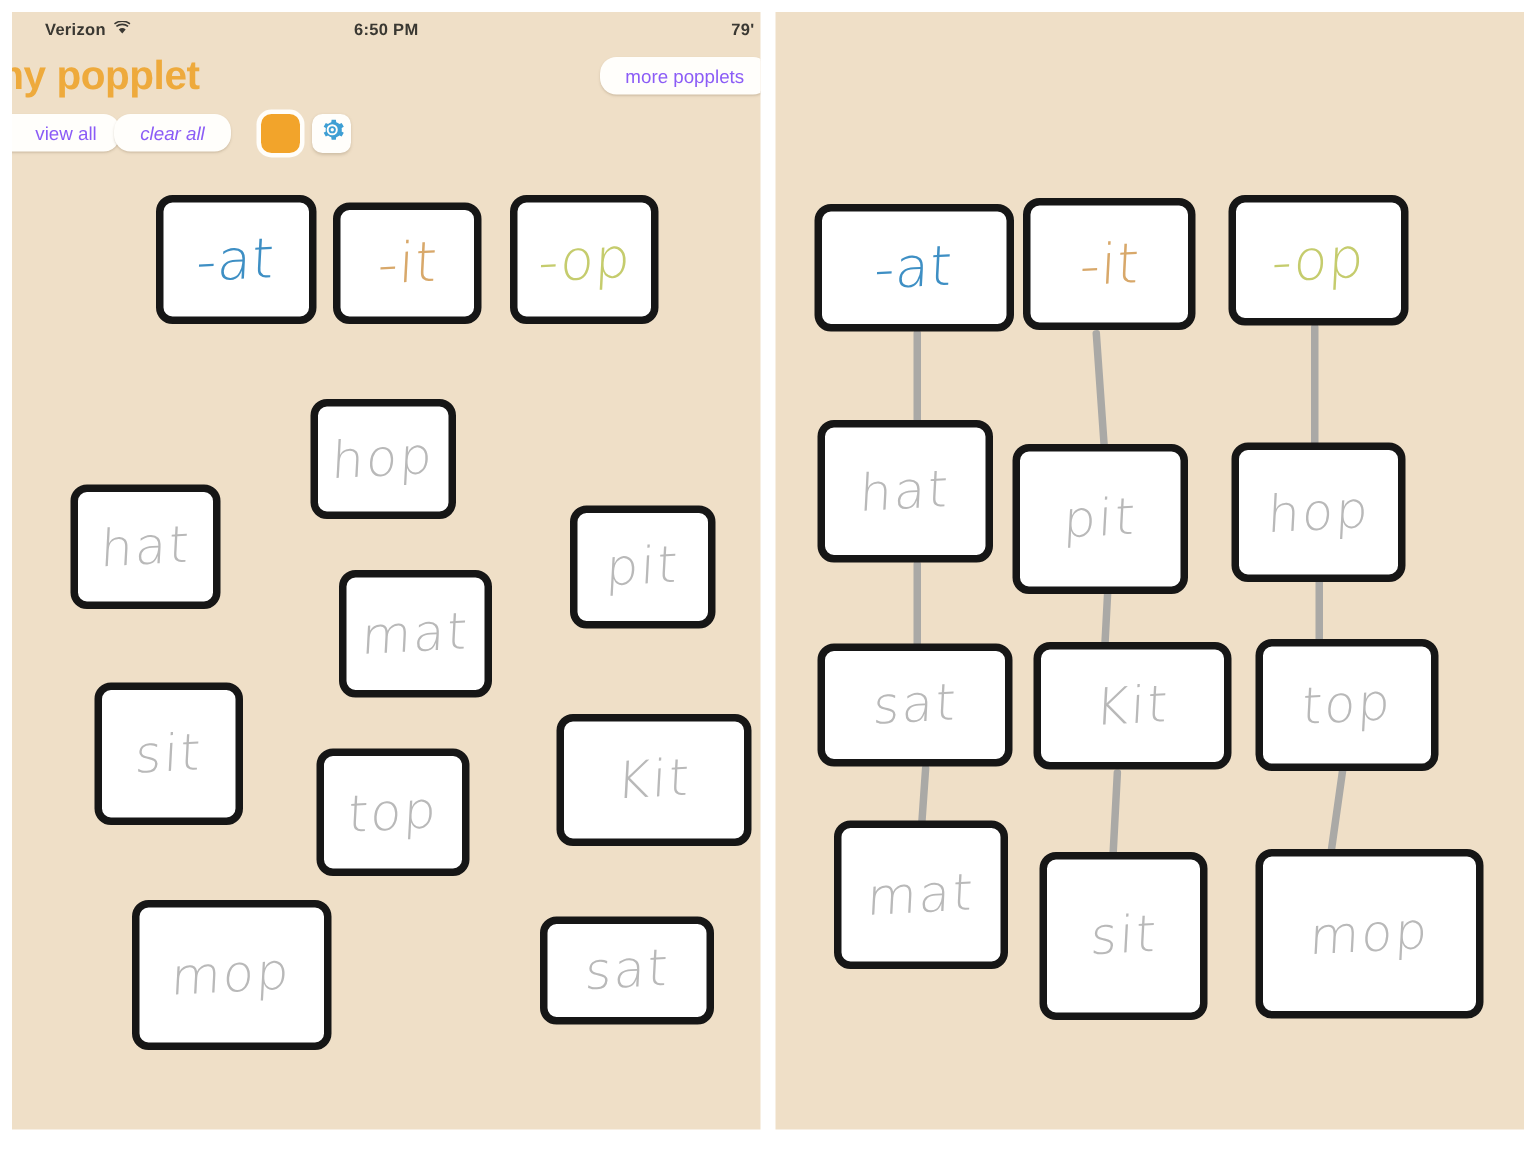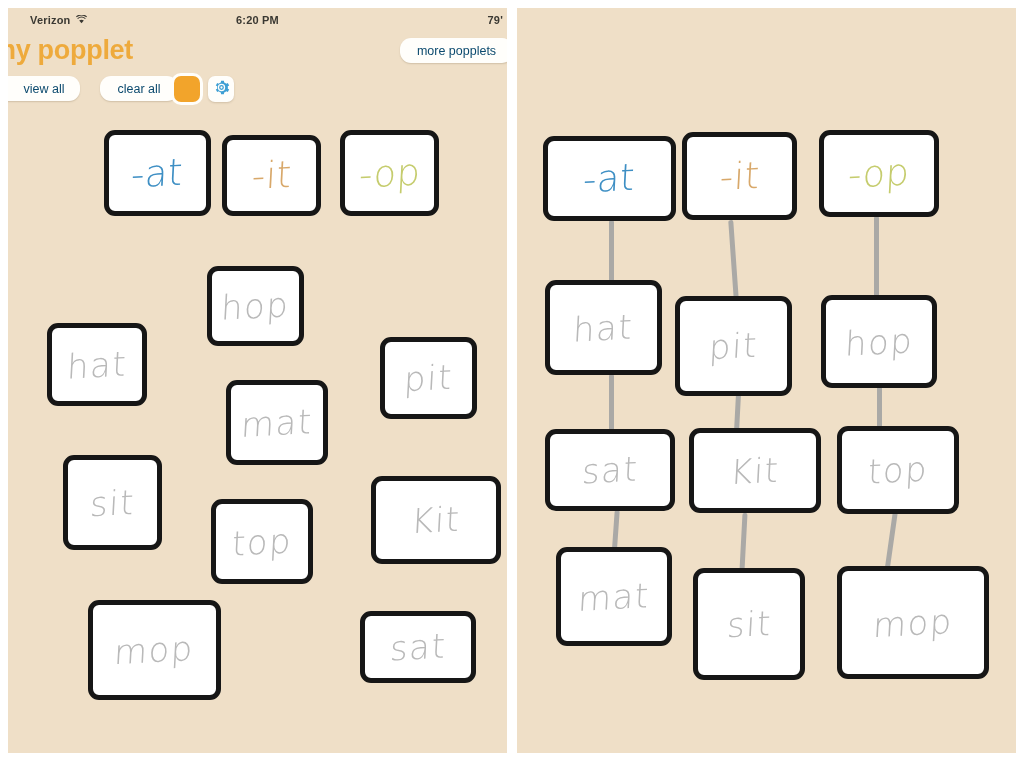--- a/index.html
+++ b/index.html
@@ -70,21 +70,21 @@
     font-size: 27px;
     font-weight: bold;
     color: #eeaa3c;
     letter-spacing: -.3px;
     white-space: nowrap;
   }
 
   .pill {
     background: #fffefb;
     border-radius: 11px;
-    color: #0c4a6e;
+    color: #8b5cf6;
     font-size: 12.5px;
     display: flex;
     align-items: center;
     justify-content: center;
     box-shadow: 0 1px 1.5px rgba(120,100,70,.25);
     white-space: nowrap;
     box-sizing: border-box;
   }
 
   .btn-more-popplets {
@@ -98,23 +98,24 @@
     position: absolute;
     top: 68px;
     left: -22px;
     width: 94px;
     height: 25px;
     padding-left: 22px;
   }
   .btn-clear-all {
     position: absolute;
     top: 68px;
-    left: 92px;
+    left: 68px;
     width: 78px;
     height: 25px;
+    font-style: italic;
   }
 
   .color-swatch {
     position: absolute;
     top: 68px;
     left: 166px;
     width: 26px;
     height: 26px;
     border-radius: 7px;
     background: #f2a42b;
@@ -179,21 +180,21 @@
       <div class="status-carrier">
         <span>Verizon</span>
         <span class="wifi-icon">
           <svg width="11" height="9" viewBox="0 0 11 9">
             <path d="M5.5 8.3L3.2 5.6a3.6 3.6 0 0 1 4.6 0z" fill="#3a3832"></path>
             <path d="M1.6 3.6a6.2 6.2 0 0 1 7.8 0" stroke="#3a3832" stroke-width="1.1" fill="none"></path>
             <path d="M0.3 1.9a8.5 8.5 0 0 1 10.4 0" stroke="#3a3832" stroke-width="1.1" fill="none"></path>
           </svg>
         </span>
       </div>
-      <div class="status-time">6:20 PM</div>
+      <div class="status-time">6:50 PM</div>
       <div class="status-battery">79'</div>
     </div>
 
     <div class="app-title">my popplet</div>
 
     <div class="pill btn-more-popplets">more popplets</div>
 
     <div class="pill btn-view-all">view all</div>
     <div class="pill btn-clear-all">clear all</div>
     <div class="color-swatch"></div>

